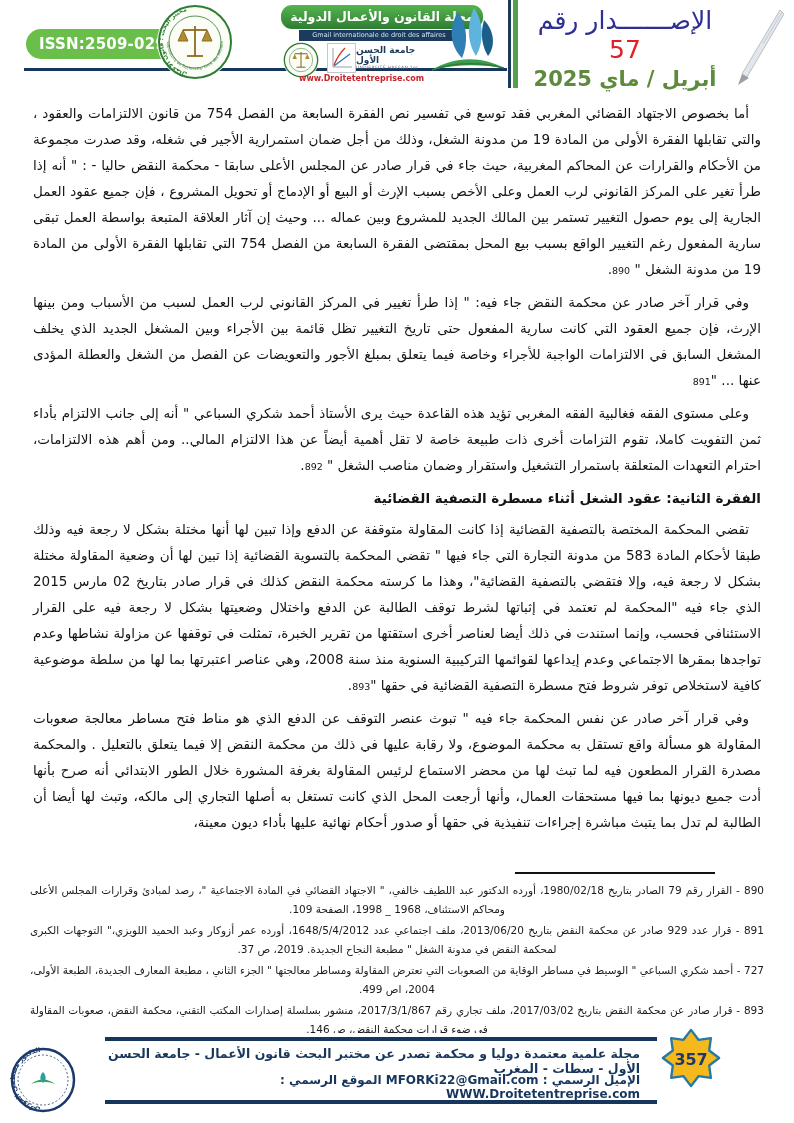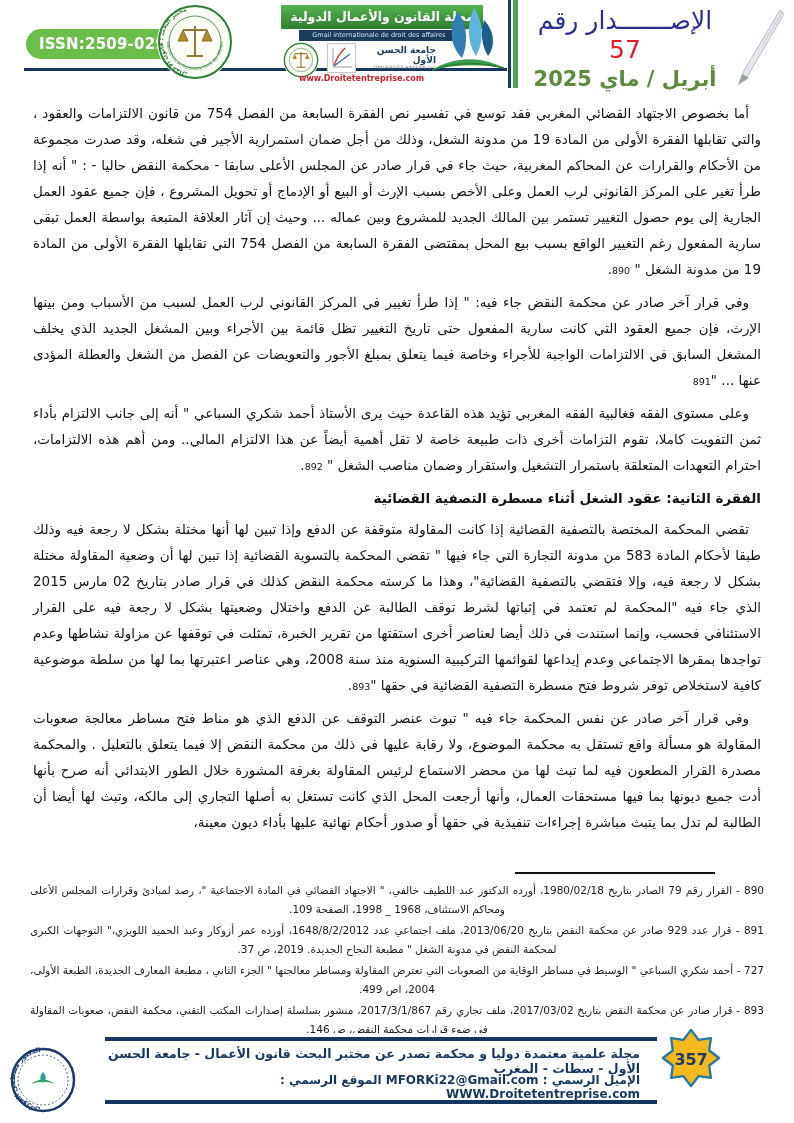--- a/index.html
+++ b/index.html
@@ -12,28 +12,28 @@
   .issn-badge{
     position:absolute;left:26px;top:29px;height:30px;line-height:30px;padding:0 13px;
     background:#6abf4b;border-radius:16px;color:#fff;font-weight:bold;font-size:15px;letter-spacing:.2px;
   }
   .header-rule{position:absolute;left:24px;top:68px;width:483px;height:3px;background:#17365d;}
   .seal{position:absolute;border-radius:50%;background:#fff;}
   .seal-large{left:157px;top:4px;width:76px;height:76px;}
   .seal-small{left:283px;top:42px;width:36px;height:36px;}
   .banner-green{
     position:absolute;left:281px;top:5px;width:202px;height:24px;line-height:24px;text-align:center;
-    background:linear-gradient(#55b54e,#2e7d32);color:#fff;font-size:12.5px;font-weight:bold;border-radius:1px;direction:rtl;
+    background:linear-gradient(#55b54e,#2e7d32);color:#fff;font-size:12.5px;font-weight:bold;border-radius:11px;direction:rtl;
   }
   .banner-navy{
     position:absolute;left:299px;top:30px;width:160px;height:11px;line-height:11px;text-align:center;
     background:#1b3a5c;color:#cfe3f5;font-size:6.5px;
   }
   .chart-box{position:absolute;left:327px;top:43px;width:27px;height:28px;background:#fff;border:1px solid #c2c7cc;}
-  .univ-block{position:absolute;left:364px;top:45px;width:72px;text-align:right;direction:rtl;}
+  .univ-block{position:absolute;left:356px;top:45px;width:72px;text-align:left;direction:rtl;}
   .univ-ar{font-size:9px;font-weight:bold;color:#1b3a5c;}
   .univ-fr{font-size:4.5px;color:#6b7076;letter-spacing:.3px;}
   .site-red{position:absolute;left:299px;top:74px;font-size:8px;font-weight:bold;color:#c8232a;}
   .book-logo{position:absolute;left:428px;top:6px;}
   .vbar-dark{position:absolute;left:508px;top:0;width:3px;height:88px;background:#1b3a5c;}
   .vbar-green{position:absolute;left:513px;top:0;width:5px;height:88px;background:#55a14e;}
   .issue-block{position:absolute;left:522px;top:6px;width:206px;text-align:center;direction:rtl;}
   .issue-line1{font-size:25px;font-weight:normal;color:#2d2f92;}
   .issue-num{color:#e31e24;}
   .issue-line2{margin-top:3px;font-size:21px;font-weight:bold;color:#5d8a3c;}
@@ -169,21 +169,21 @@
     <p class="para"><span>وفي قرار آخر صادر عن محكمة النقض جاء فيه: " إذا طرأ تغيير في المركز القانوني لرب العمل لسبب من الأسباب ومن بينها الإرث، فإن جميع العقود التي كانت سارية المفعول حتى تاريخ التغيير تظل قائمة بين الأجراء وبين المشغل الجديد الذي يخلف المشغل السابق في الالتزامات الواجبة للأجراء وخاصة فيما يتعلق بمبلغ الأجور والتعويضات عن الفصل من الشغل والعطلة المؤدى عنها ... "</span><span class="fnref">891</span><span></span></p>
     <p class="para"><span>وعلى مستوى الفقه فغالبية الفقه المغربي تؤيد هذه القاعدة حيث يرى الأستاذ أحمد شكري السباعي " أنه إلى جانب الالتزام بأداء ثمن التفويت كاملا، تقوم التزامات أخرى ذات طبيعة خاصة لا تقل أهمية أيضاً عن هذا الالتزام المالي.. ومن أهم هذه الالتزامات، احترام التعهدات المتعلقة باستمرار التشغيل واستقرار وضمان مناصب الشغل " </span><span class="fnref">892</span><span>.</span></p>
     <p class="para heading">الفقرة الثانية: عقود الشغل أثناء مسطرة التصفية القضائية</p>
     <p class="para"><span>تقضي المحكمة المختصة بالتصفية القضائية إذا كانت المقاولة متوقفة عن الدفع وإذا تبين لها أنها مختلة بشكل لا رجعة فيه وذلك طبقا لأحكام المادة 583 من مدونة التجارة التي جاء فيها " تقضي المحكمة بالتسوية القضائية إذا تبين لها أن وضعية المقاولة مختلة بشكل لا رجعة فيه، وإلا فتقضي بالتصفية القضائية"، وهذا ما كرسته محكمة النقض كذلك في قرار صادر بتاريخ 02 مارس 2015 الذي جاء فيه "المحكمة لم تعتمد في إثباتها لشرط توقف الطالبة عن الدفع واختلال وضعيتها بشكل لا رجعة فيه على القرار الاستئنافي فحسب، وإنما استندت في ذلك أيضا لعناصر أخرى استقتها من تقرير الخبرة، تمثلت في توقفها عن مزاولة نشاطها وعدم تواجدها بمقرها الاجتماعي وعدم إيداعها لقوائمها التركيبية السنوية منذ سنة 2008، وهي عناصر اعتبرتها بما لها من سلطة موضوعية كافية لاستخلاص توفر شروط فتح مسطرة التصفية القضائية في حقها "</span><span class="fnref">893</span><span>.</span></p>
     <p class="para"><span>وفي قرار آخر صادر عن نفس المحكمة جاء فيه " تبوث عنصر التوقف عن الدفع الذي هو مناط فتح مساطر معالجة صعوبات المقاولة هو مسألة واقع تستقل به محكمة الموضوع، ولا رقابة عليها في ذلك من محكمة النقض إلا فيما يتعلق بالتعليل . والمحكمة مصدرة القرار المطعون فيه لما تبث لها من محضر الاستماع لرئيس المقاولة بغرفة المشورة خلال الطور الابتدائي أنه صرح بأنها أدت جميع ديونها بما فيها مستحقات العمال، وأنها أرجعت المحل الذي كانت تستغل به أصلها التجاري إلى مالكه، وتبث لها أيضا أن الطالبة لم تدل بما يتبث مباشرة إجراءات تنفيذية في حقها أو صدور أحكام نهائية عليها بأداء ديون معينة،</span></p>
   </div>
 
   <div class="fn-sep"></div>
   <div class="footnotes">
     <p class="footnote">890 - القرار رقم 79 الصادر بتاريخ 1980/02/18، أورده الدكتور عبد اللطيف خالفي، " الاجتهاد القضائي في المادة الاجتماعية "، رصد لمبادئ وقرارات المجلس الأعلى ومحاكم الاستئناف، 1968 _ 1998، الصفحة 109.</p>
-    <p class="footnote">891 - قرار عدد 929 صادر عن محكمة النقض بتاريخ 2013/06/20، ملف اجتماعي عدد 1648/8/2/2012، أورده عمر أزوكار وعبد الحميد اللويزي،" التوجهات الكبرى لمحكمة النقض في مدونة الشغل " مطبعة النجاح الجديدة. 2019، ص 37.</p>
+    <p class="footnote">891 - قرار عدد 929 صادر عن محكمة النقض بتاريخ 2013/06/20، ملف اجتماعي عدد 1648/5/4/2012، أورده عمر أزوكار وعبد الحميد اللويزي،" التوجهات الكبرى لمحكمة النقض في مدونة الشغل " مطبعة النجاح الجديدة. 2019، ص 37.</p>
     <p class="footnote">727 - أحمد شكري السباعي " الوسيط في مساطر الوقاية من الصعوبات التي تعترض المقاولة ومساطر معالجتها " الجزء الثاني ، مطبعة المعارف الجديدة، الطبعة الأولى، 2004، اص 499.</p>
     <p class="footnote">893 - قرار صادر عن محكمة النقض بتاريخ 2017/03/02، ملف تجاري رقم 2017/3/1/867، منشور بسلسلة إصدارات المكتب التقني، محكمة النقض، صعوبات المقاولة في ضوء قرارات محكمة النقض، ص 146.</p>
   </div>
 
   <div class="bar bar-top"></div>
   <div class="footer-line footer-line1">مجلة علمية معتمدة  دوليا و محكمة تصدر عن مختبر البحث قانون الأعمال - جامعة الحسن الأول - سطات - المغرب</div>
   <div class="footer-line footer-line2">
     <span>الإميل الرسمي : </span><span class="latin">MFORKi22@Gmail.com</span><span> الموقع الرسمي : </span><span class="latin">WWW.Droitetentreprise.com</span>
   </div>
   <div class="bar bar-bottom"></div>

